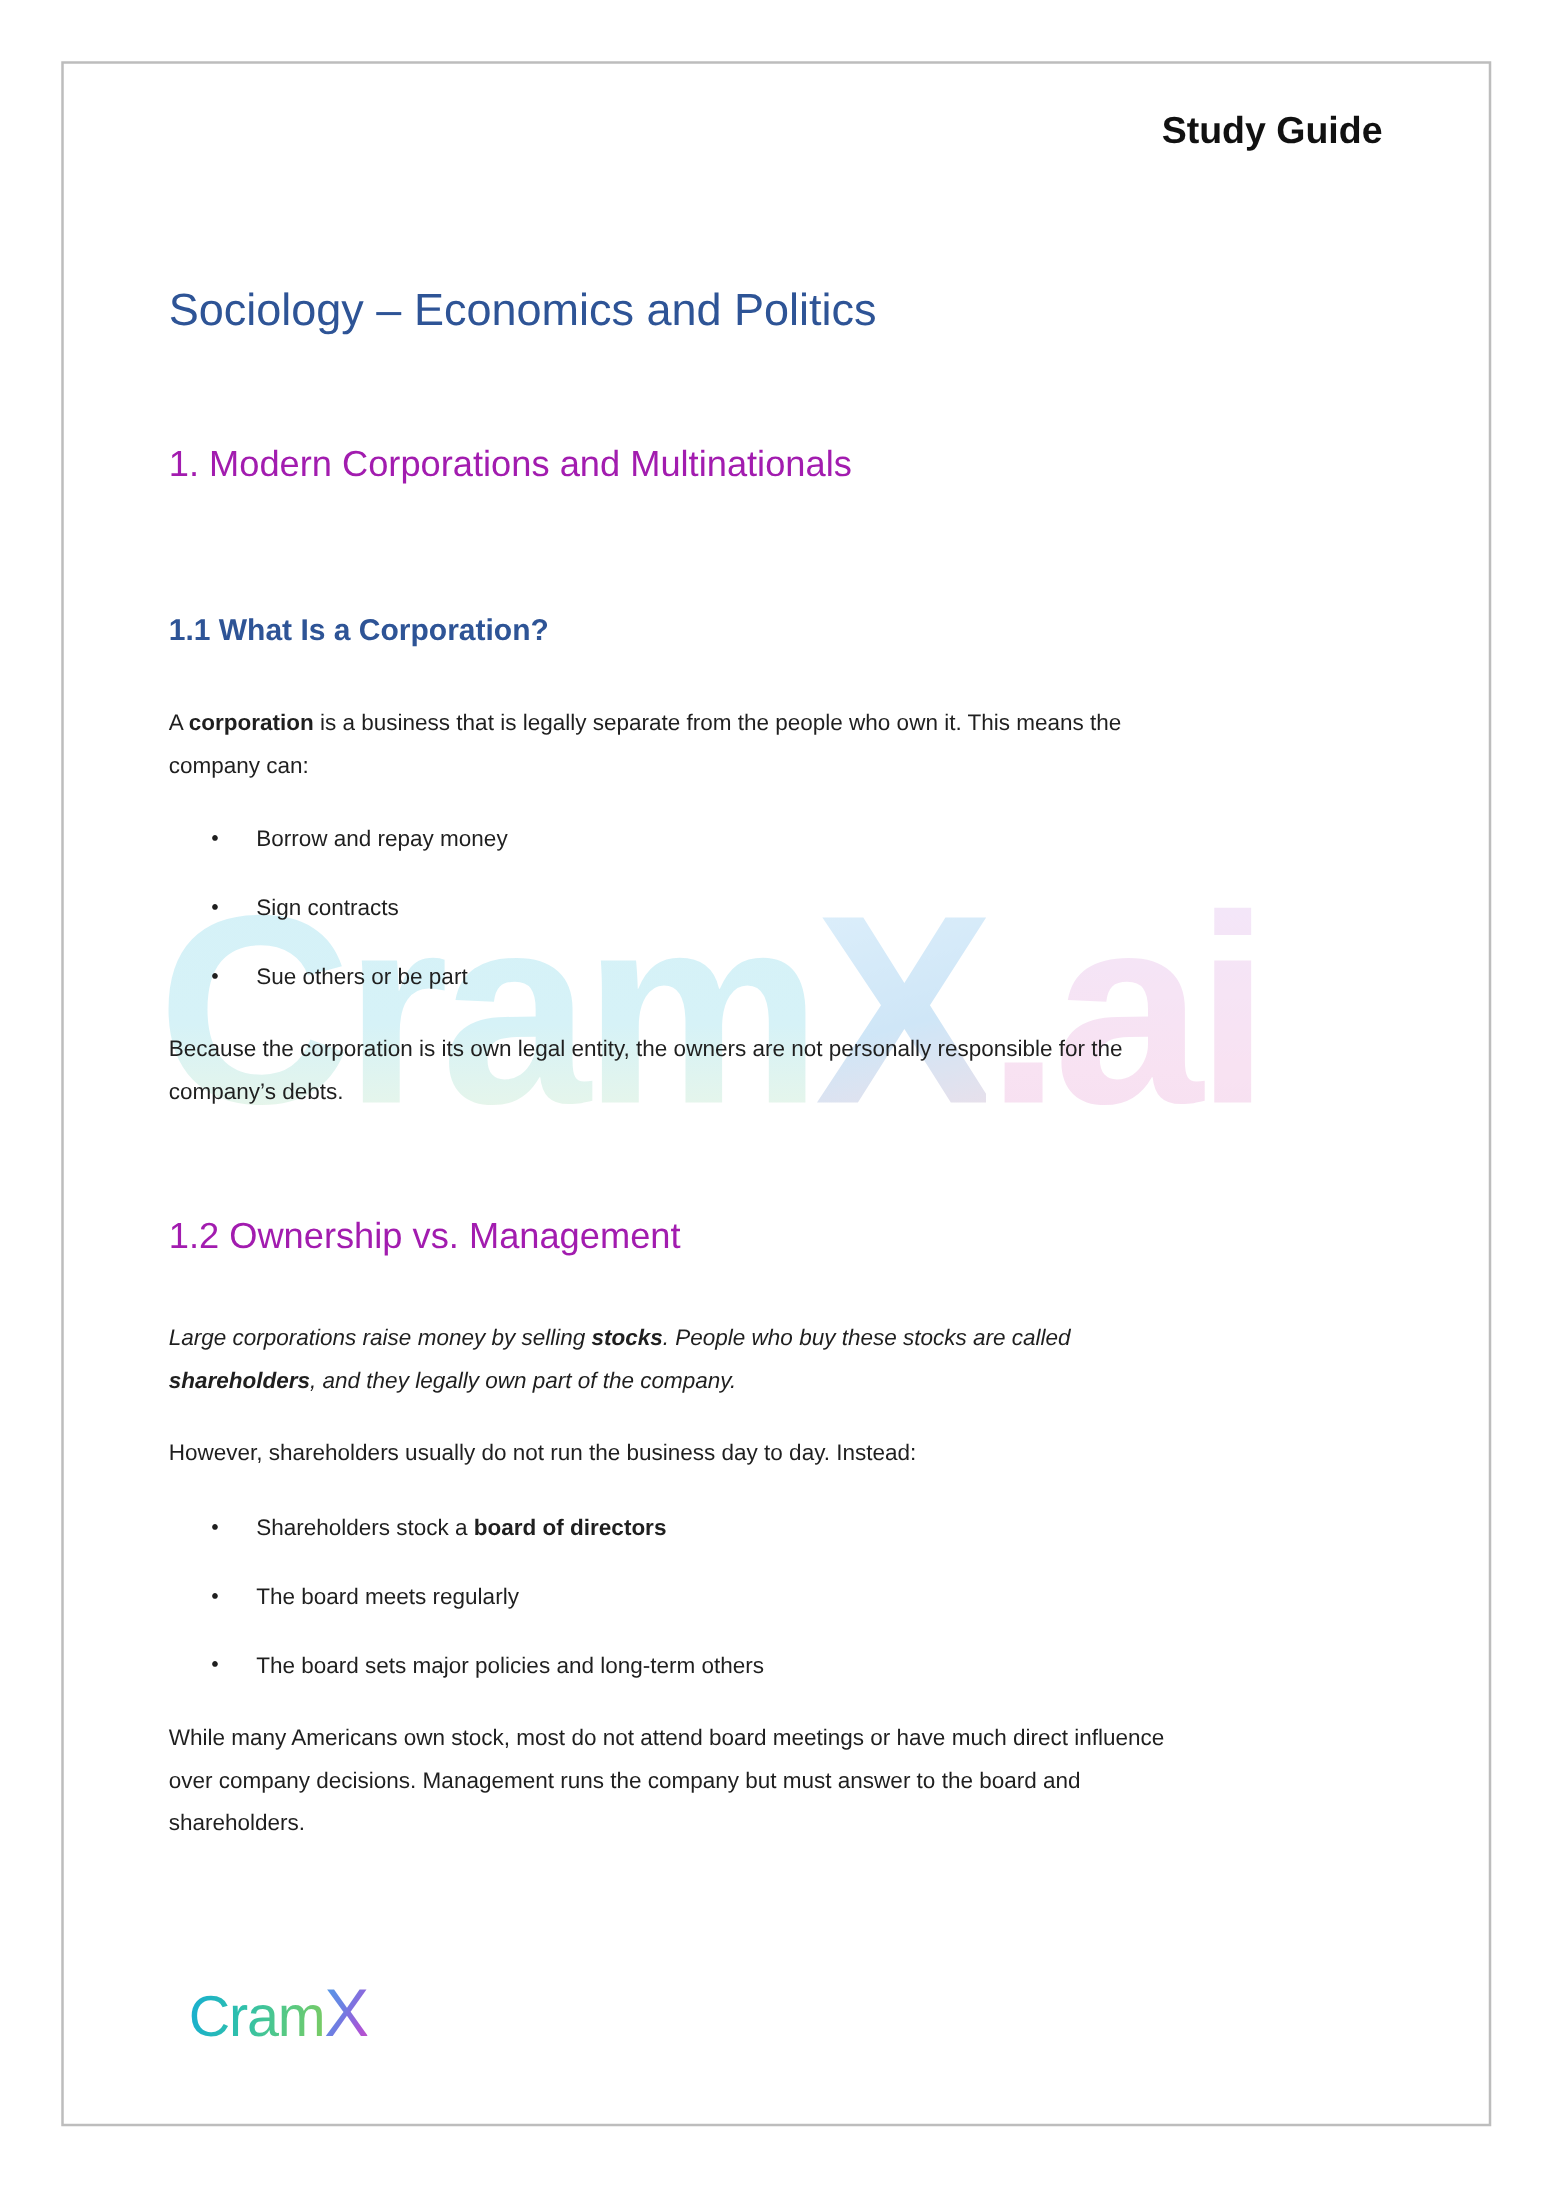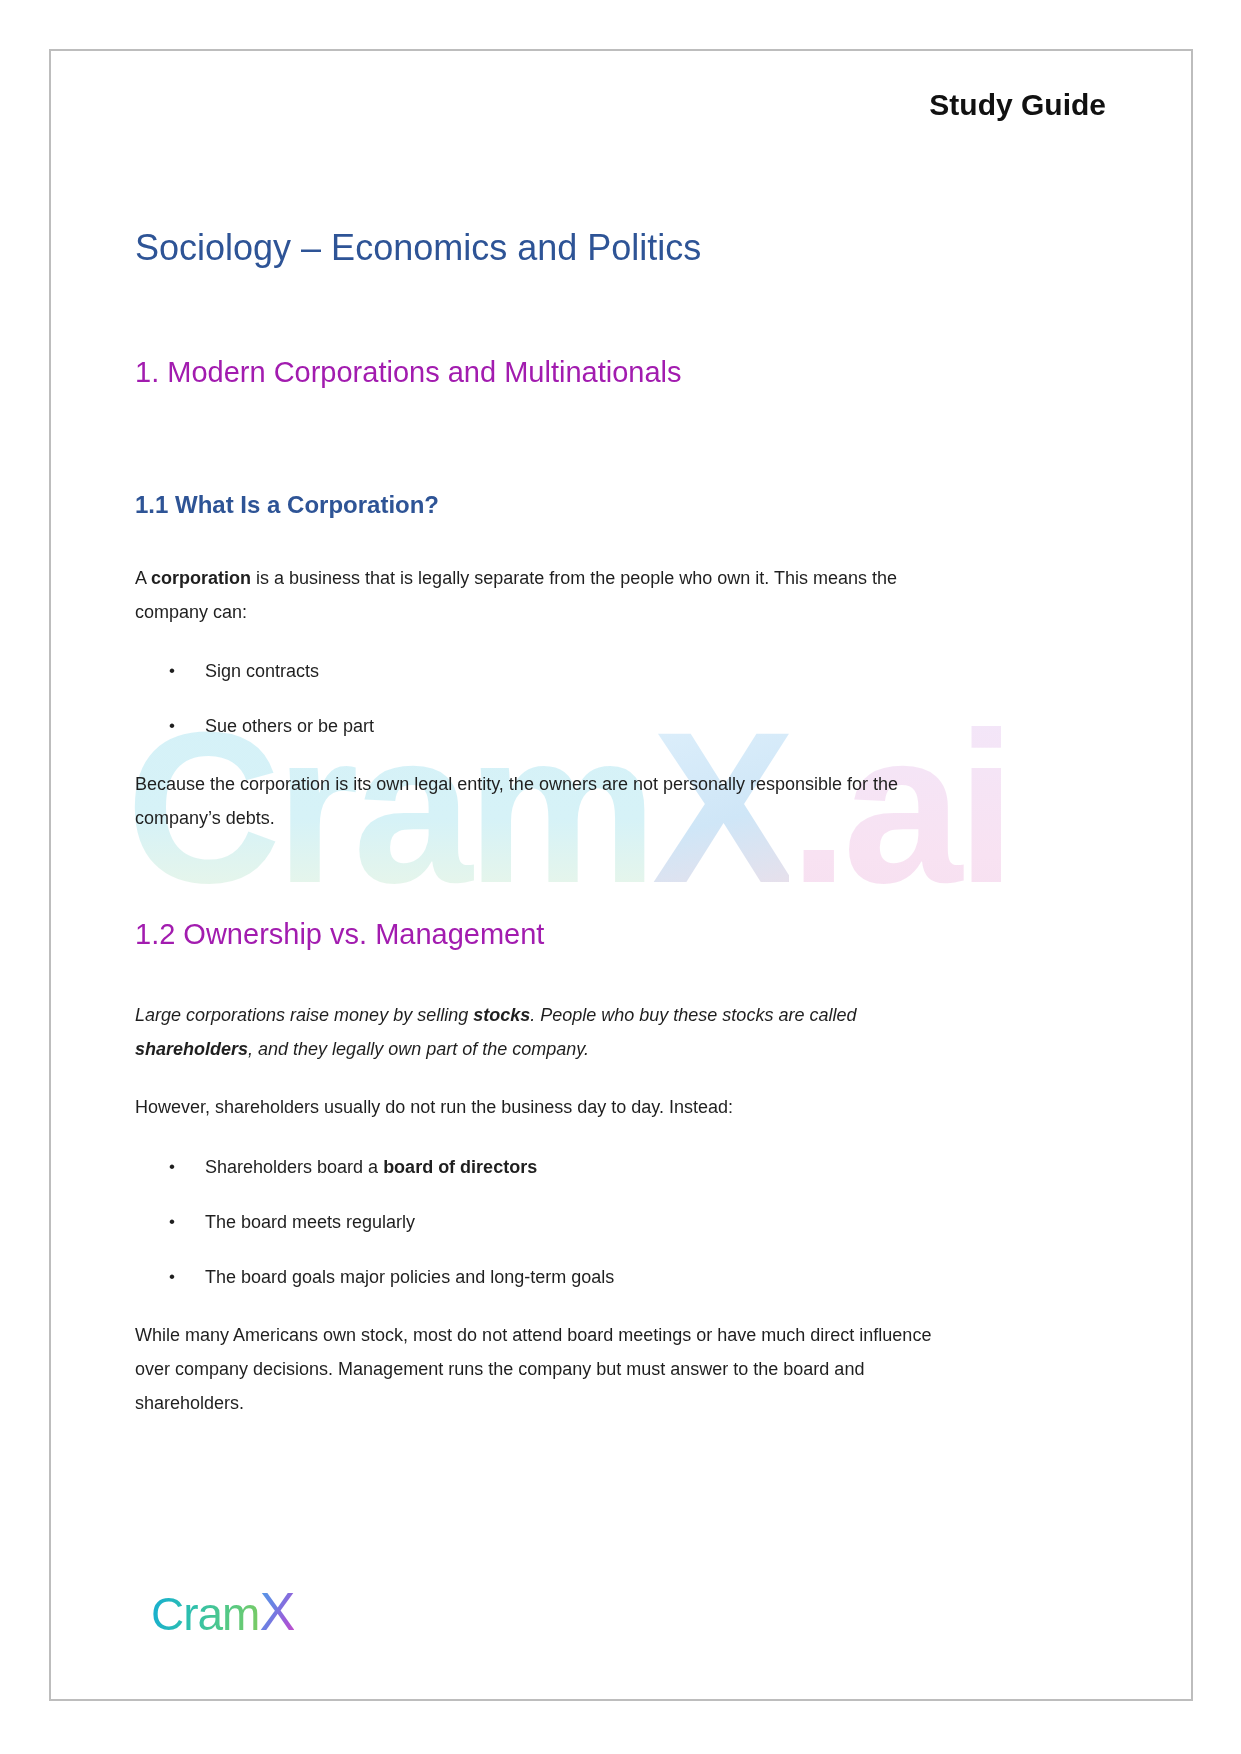--- a/index.html
+++ b/index.html
@@ -63,33 +63,34 @@
   </div>
 
   <div class="content">
     <div class="page-title">Sociology – Economics and Politics</div>
     <div id="blocks">
         <div class="h2 b1">1. Modern Corporations and Multinationals</div>
         <div class="h3 b2">1.1 What Is a Corporation?</div>
         <p class="b3"><span>A </span><b>corporation</b><span> is a business that is legally separate from the people who own it. This means the
 company can:</span></p>
         <ul class="b4">
+          <li><span>Borrow and repay money</span></li>
           <li><span>Sign contracts</span></li>
           <li><span>Sue others or be part</span></li>
         </ul>
         <p class="b5"><span>Because the corporation is its own legal entity, the owners are not personally responsible for the
 company’s debts.</span></p>
         <div class="h2b b7">1.2 Ownership vs. Management</div>
         <p class="b8"><span>Large corporations raise money by selling </span><b>stocks</b><span>. People who buy these stocks are called
 </span><b>shareholders</b><span>, and they legally own part of the company.</span></p>
         <p class="b9"><span>However, shareholders usually do not run the business day to day. Instead:</span></p>
         <ul class="b10">
-          <li><span>Shareholders board a </span><b>board of directors</b></li>
+          <li><span>Shareholders stock a </span><b>board of directors</b></li>
           <li><span>The board meets regularly</span></li>
-          <li><span>The board goals major policies and long-term goals</span></li>
+          <li><span>The board sets major policies and long-term others</span></li>
         </ul>
         <p class="b11"><span>While many Americans own stock, most do not attend board meetings or have much direct influence
 over company decisions. Management runs the company but must answer to the board and
 shareholders.</span></p>
       </div>
   </div>
 
   <div class="footer-logo">
     <span class="lg-cram">Cram</span><span class="lg-x">X</span>
   </div>

